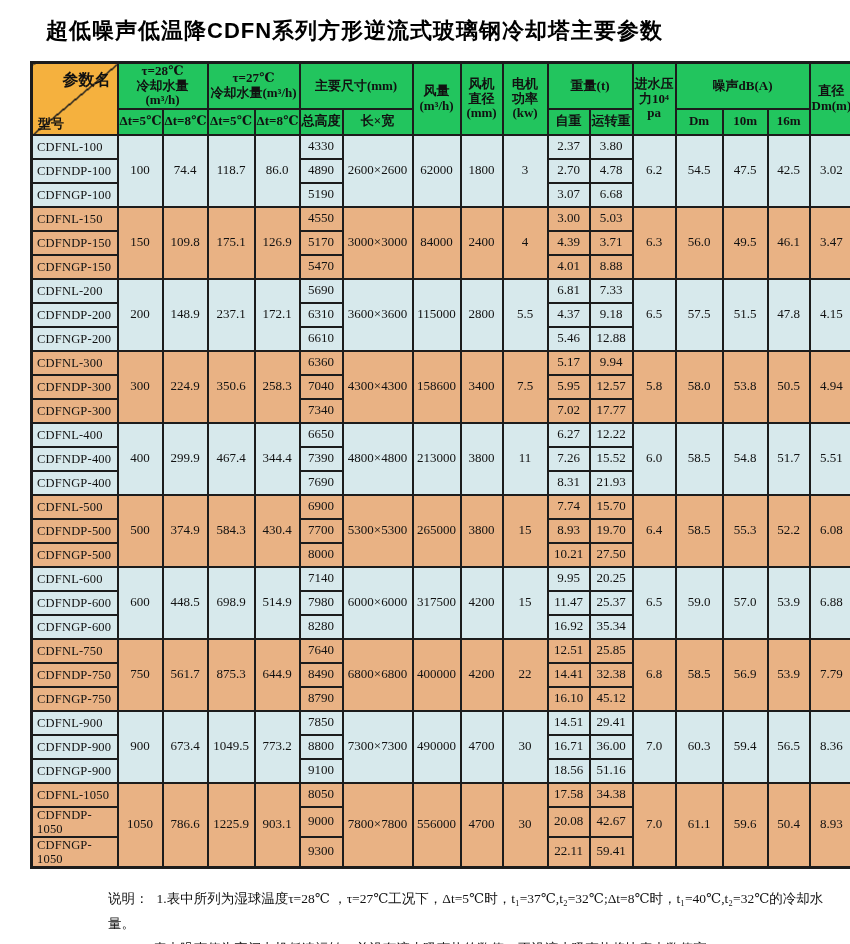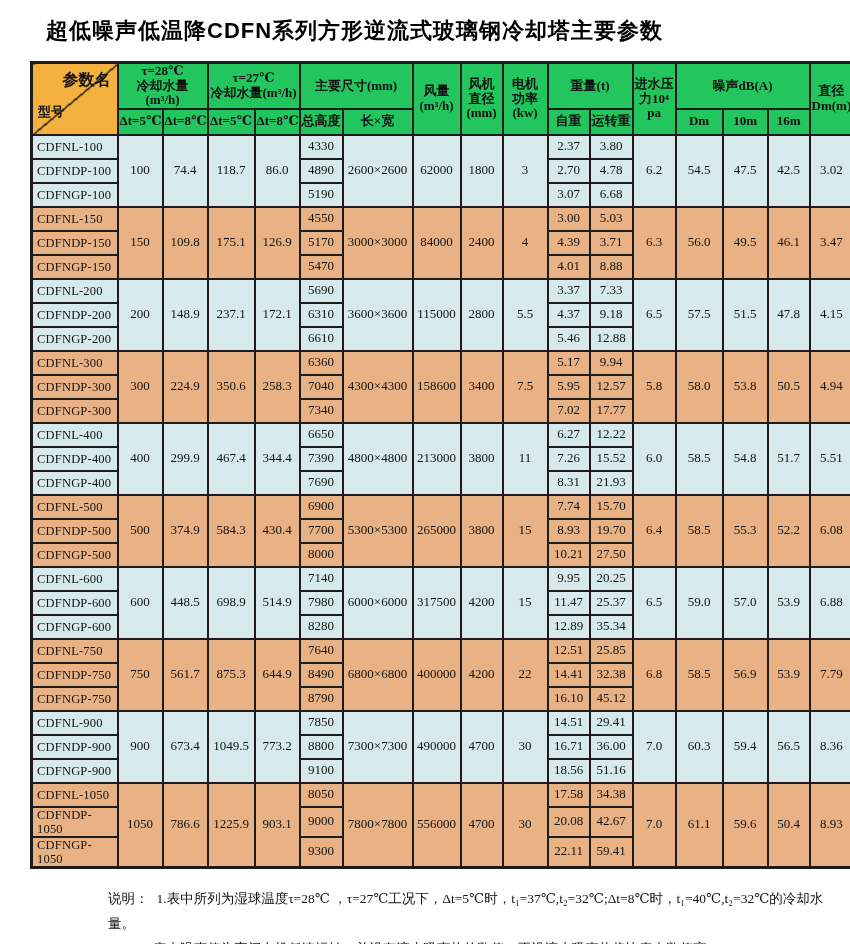--- a/index.html
+++ b/index.html
@@ -58,21 +58,21 @@
   th.corner {
     position: relative;
     background:
       linear-gradient(to bottom right,
         #f5b13e 0%, #f5b13e 49.3%,
         #1c1c1c 49.3%, #1c1c1c 50.7%,
         #f5b13e 50.7%, #f5b13e 100%);
     font-weight: bold;
   }
   th.corner .c-top  { position: absolute; top: 7px;  right: 6px; font-size: 16px; }
-  th.corner .c-bot  { position: absolute; bottom: 14px; left: 5px; font-size: 13px; }
+  th.corner .c-bot  { position: absolute; bottom: 2px; left: 5px; font-size: 13px; }
 
   .notes {
     margin: 18px 0 0 92px;
     font-size: 13.5px;
     line-height: 1.85;
     color: #111;
     width: 740px;
   }
   .notes .note-label { margin-right: 8px; }
   .notes .note-2 { padding-left: 35px; }
@@ -212,21 +212,21 @@
           <td class="model">CDFNL-200</td>
           <td rowspan="3">200</td>
           <td rowspan="3">148.9</td>
           <td rowspan="3">237.1</td>
           <td rowspan="3">172.1</td>
           <td>5690</td>
           <td rowspan="3">3600×3600</td>
           <td rowspan="3">115000</td>
           <td rowspan="3">2800</td>
           <td rowspan="3">5.5</td>
-          <td>3.37</td>
+          <td>6.81</td>
           <td>7.33</td>
           <td rowspan="3">6.5</td>
           <td rowspan="3">57.5</td>
           <td rowspan="3">51.5</td>
           <td rowspan="3">47.8</td>
           <td rowspan="3">4.15</td>
         </tr>
         <tr class="row-blue">
           <td class="model">CDFNDP-200</td>
           <td>6310</td>
@@ -353,21 +353,21 @@
         </tr>
         <tr class="row-blue">
           <td class="model">CDFNDP-600</td>
           <td>7980</td>
           <td>11.47</td>
           <td>25.37</td>
         </tr>
         <tr class="row-blue">
           <td class="model">CDFNGP-600</td>
           <td>8280</td>
-          <td>12.89</td>
+          <td>16.92</td>
           <td>35.34</td>
         </tr>
         <tr class="row-tan">
           <td class="model">CDFNL-750</td>
           <td rowspan="3">750</td>
           <td rowspan="3">561.7</td>
           <td rowspan="3">875.3</td>
           <td rowspan="3">644.9</td>
           <td>7640</td>
           <td rowspan="3">6800×6800</td>

